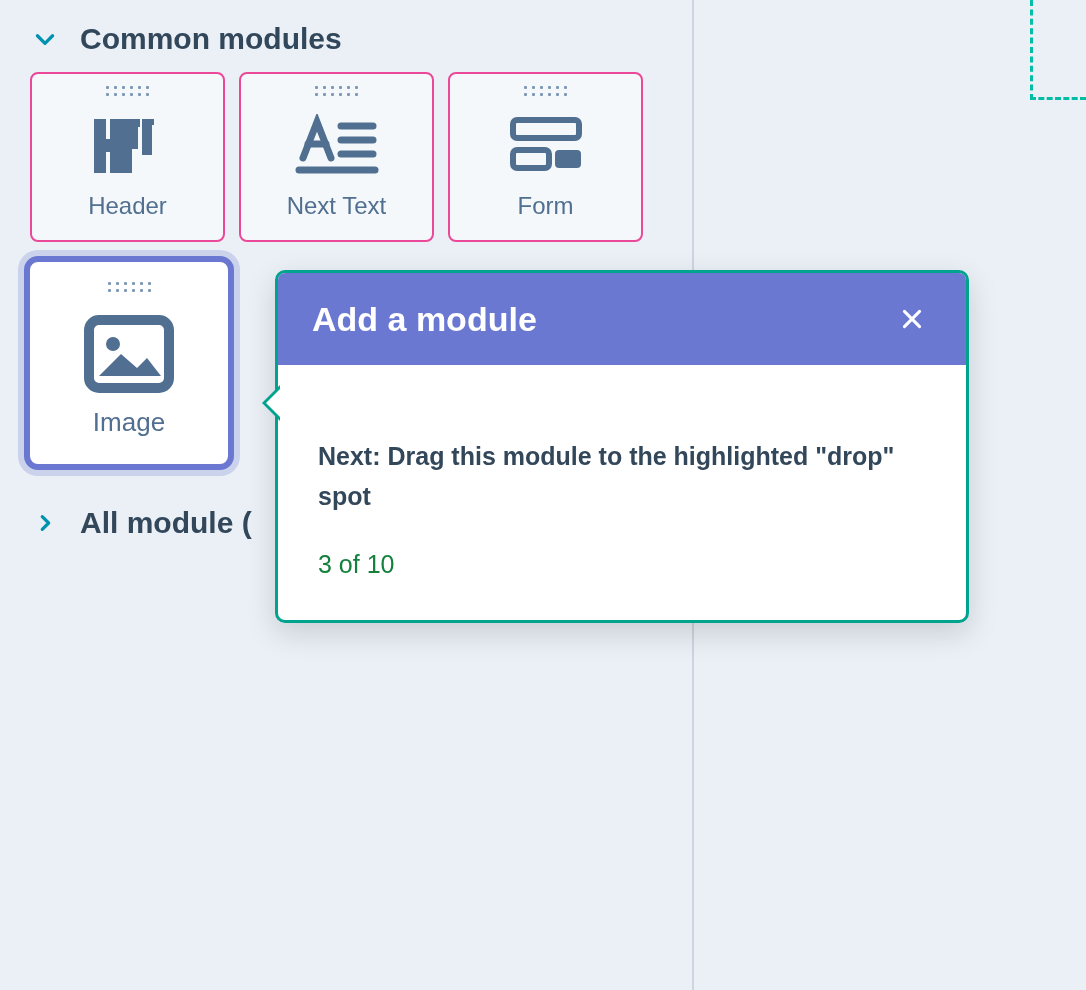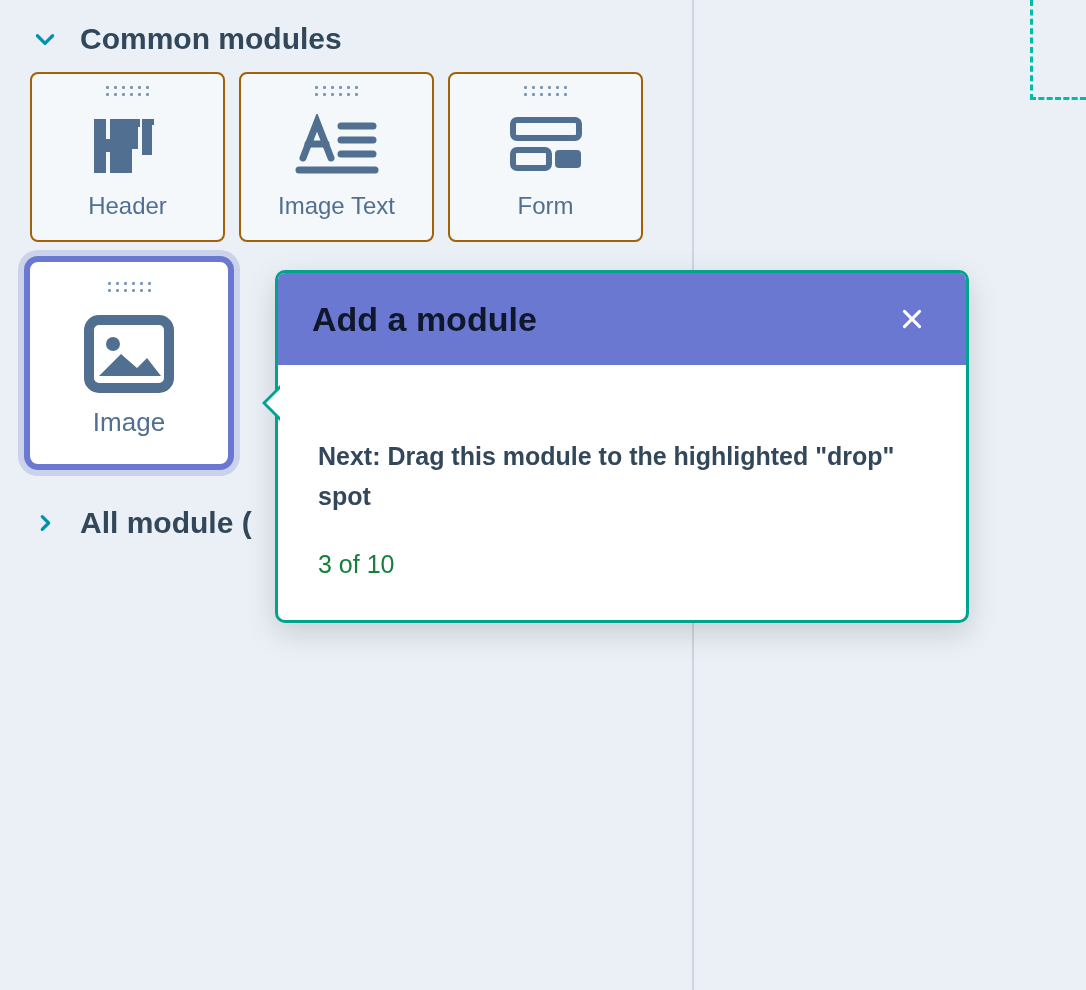--- a/index.html
+++ b/index.html
@@ -60,21 +60,21 @@
     padding: 6px 28px 10px 30px;
     display: flex;
     flex-wrap: wrap;
     gap: 14px;
     width: 680px;
   }
   .module {
     width: 195px;
     height: 170px;
     background: #f5f8fa;
-    border: 2px solid #a16207;
+    border: 2px solid #ec4899;
     border-radius: 8px;
     display: flex;
     flex-direction: column;
     align-items: center;
     justify-content: flex-start;
     padding-top: 12px;
     cursor: grab;
     position: relative;
   }
   .module.selected {
@@ -118,21 +118,21 @@
     width: 694px;
     background: #fff;
     border: 3px solid #00a38d;
     border-radius: 10px;
     box-shadow: 0 10px 30px rgba(0,0,0,0.15);
     overflow: visible;
     z-index: 10;
   }
   .popover-head {
     background: #6a78d1;
-    color: #0f172a;
+    color: #ffffff;
     padding: 26px 34px;
     display: flex;
     align-items: center;
     justify-content: space-between;
     border-top-left-radius: 7px;
     border-top-right-radius: 7px;
   }
   .popover-title { font-size: 34px; font-weight: 700; }
   .popover-close {
     width: 40px; height: 40px; display:flex; align-items:center; justify-content:center;
@@ -246,21 +246,21 @@
           <line x1="13" y1="30" x2="31" y2="30"></line>
 
           <line x1="46" y1="12" x2="78" y2="12"></line>
           <line x1="46" y1="26" x2="78" y2="26"></line>
           <line x1="46" y1="40" x2="78" y2="40"></line>
 
           <line x1="4" y1="56" x2="80" y2="56"></line>
         </g>
       </svg>
     </div>
-    <div class="mod-label">Image Text</div>
+    <div class="mod-label">Next Text</div>
   </div>
 
   <div class="module">
     <div class="grip">
         <span></span>
         <span></span>
         <span></span>
         <span></span>
         <span></span>
         <span></span>

